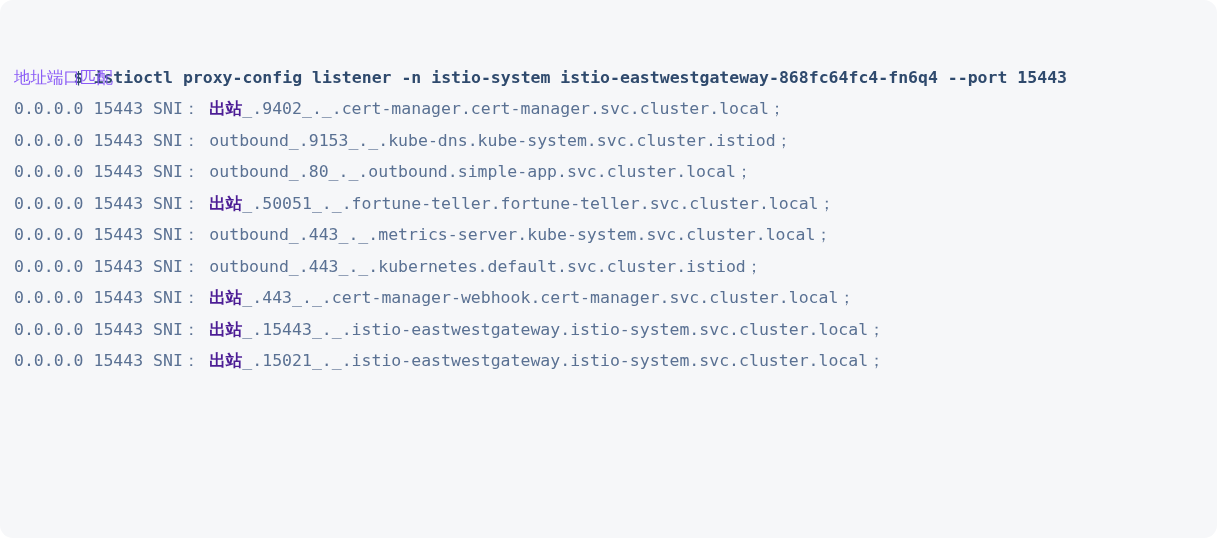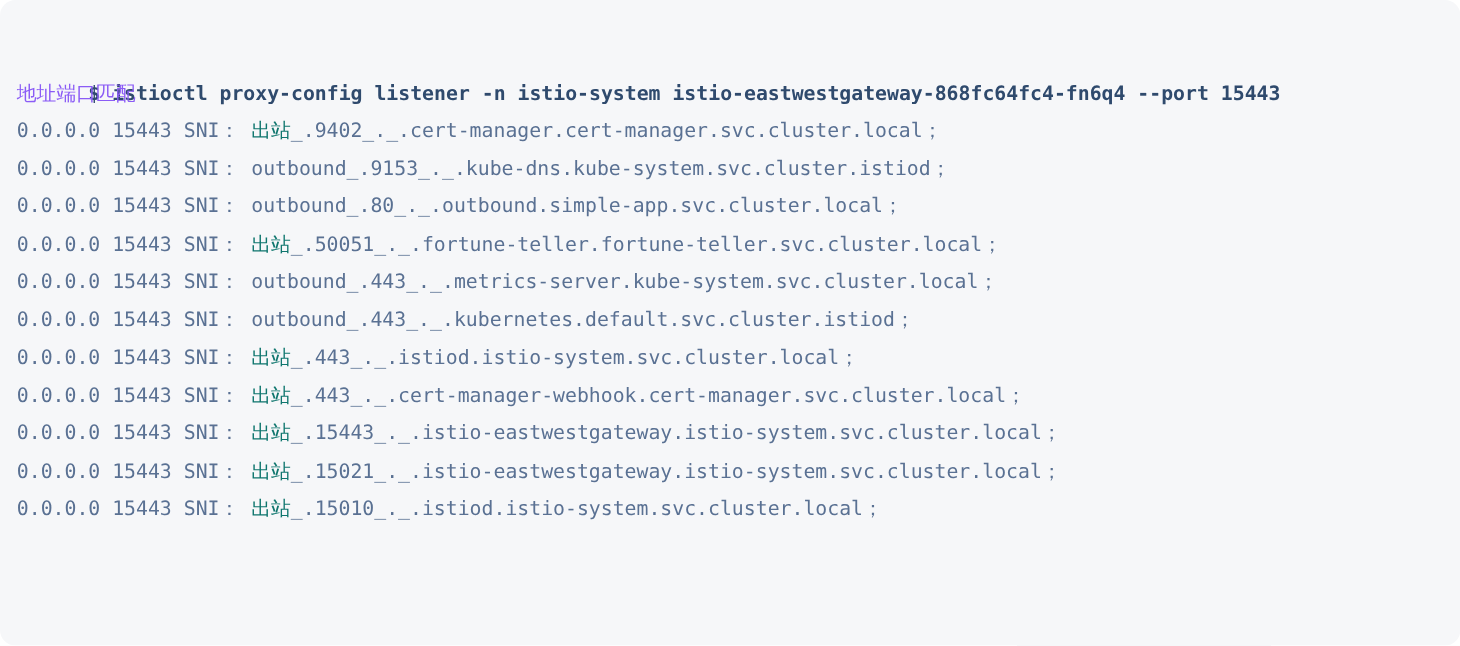--- a/index.html
+++ b/index.html
@@ -46,22 +46,22 @@
   }
 
   .code-line.cmd .prompt {
     color: #2f4a6d;
     font-weight: 700;
   }
 
   
   .cjk {
     font-family: "DejaVu Serif", "Liberation Serif", serif;
-    font-weight: 400;
-    color: #0f766e;
+    font-weight: 700;
+    color: #4c1d95;
   }
 
   .header-line {
     font-family: Liberation Serif, serif;
     font-size: 16.5px;
     line-height: 31.5px;
     height: 31.5px;
     color: #8b5cf6;
     white-space: pre;
   }
@@ -84,21 +84,19 @@
 
     <div class="header-line">地址端口匹配</div>
 
     <div id="rows-container">
         <div class="code-line"><span>0.0.0.0</span> <span>15443</span> <span>SNI</span><span class="fw">：</span> <span class="cjk">出站</span><span>_.9402_._.cert-manager.cert-manager.svc.cluster.local</span><span class="fw">；</span></div>
         <div class="code-line"><span>0.0.0.0</span> <span>15443</span> <span>SNI</span><span class="fw">：</span> <span>outbound</span><span>_.9153_._.kube-dns.kube-system.svc.cluster.istiod</span><span class="fw">；</span></div>
         <div class="code-line"><span>0.0.0.0</span> <span>15443</span> <span>SNI</span><span class="fw">：</span> <span>outbound</span><span>_.80_._.outbound.simple-app.svc.cluster.local</span><span class="fw">；</span></div>
         <div class="code-line"><span>0.0.0.0</span> <span>15443</span> <span>SNI</span><span class="fw">：</span> <span class="cjk">出站</span><span>_.50051_._.fortune-teller.fortune-teller.svc.cluster.local</span><span class="fw">；</span></div>
         <div class="code-line"><span>0.0.0.0</span> <span>15443</span> <span>SNI</span><span class="fw">：</span> <span>outbound</span><span>_.443_._.metrics-server.kube-system.svc.cluster.local</span><span class="fw">；</span></div>
         <div class="code-line"><span>0.0.0.0</span> <span>15443</span> <span>SNI</span><span class="fw">：</span> <span>outbound</span><span>_.443_._.kubernetes.default.svc.cluster.istiod</span><span class="fw">；</span></div>
-        <div class="code-line"><span>0.0.0.0</span> <span>15443</span> <span>SNI</span><span class="fw">：</span> <span class="cjk">出站</span><span>_.443_._.istiod.istio-system.svc.cluster.local</span><span class="fw">；</span></div>
         <div class="code-line"><span>0.0.0.0</span> <span>15443</span> <span>SNI</span><span class="fw">：</span> <span class="cjk">出站</span><span>_.443_._.cert-manager-webhook.cert-manager.svc.cluster.local</span><span class="fw">；</span></div>
         <div class="code-line"><span>0.0.0.0</span> <span>15443</span> <span>SNI</span><span class="fw">：</span> <span class="cjk">出站</span><span>_.15443_._.istio-eastwestgateway.istio-system.svc.cluster.local</span><span class="fw">；</span></div>
         <div class="code-line"><span>0.0.0.0</span> <span>15443</span> <span>SNI</span><span class="fw">：</span> <span class="cjk">出站</span><span>_.15021_._.istio-eastwestgateway.istio-system.svc.cluster.local</span><span class="fw">；</span></div>
-        <div class="code-line"><span>0.0.0.0</span> <span>15443</span> <span>SNI</span><span class="fw">：</span> <span class="cjk">出站</span><span>_.15010_._.istiod.istio-system.svc.cluster.local</span><span class="fw">；</span></div>
       </div>
 
   </div>
 </div>
 
 </body></html>

